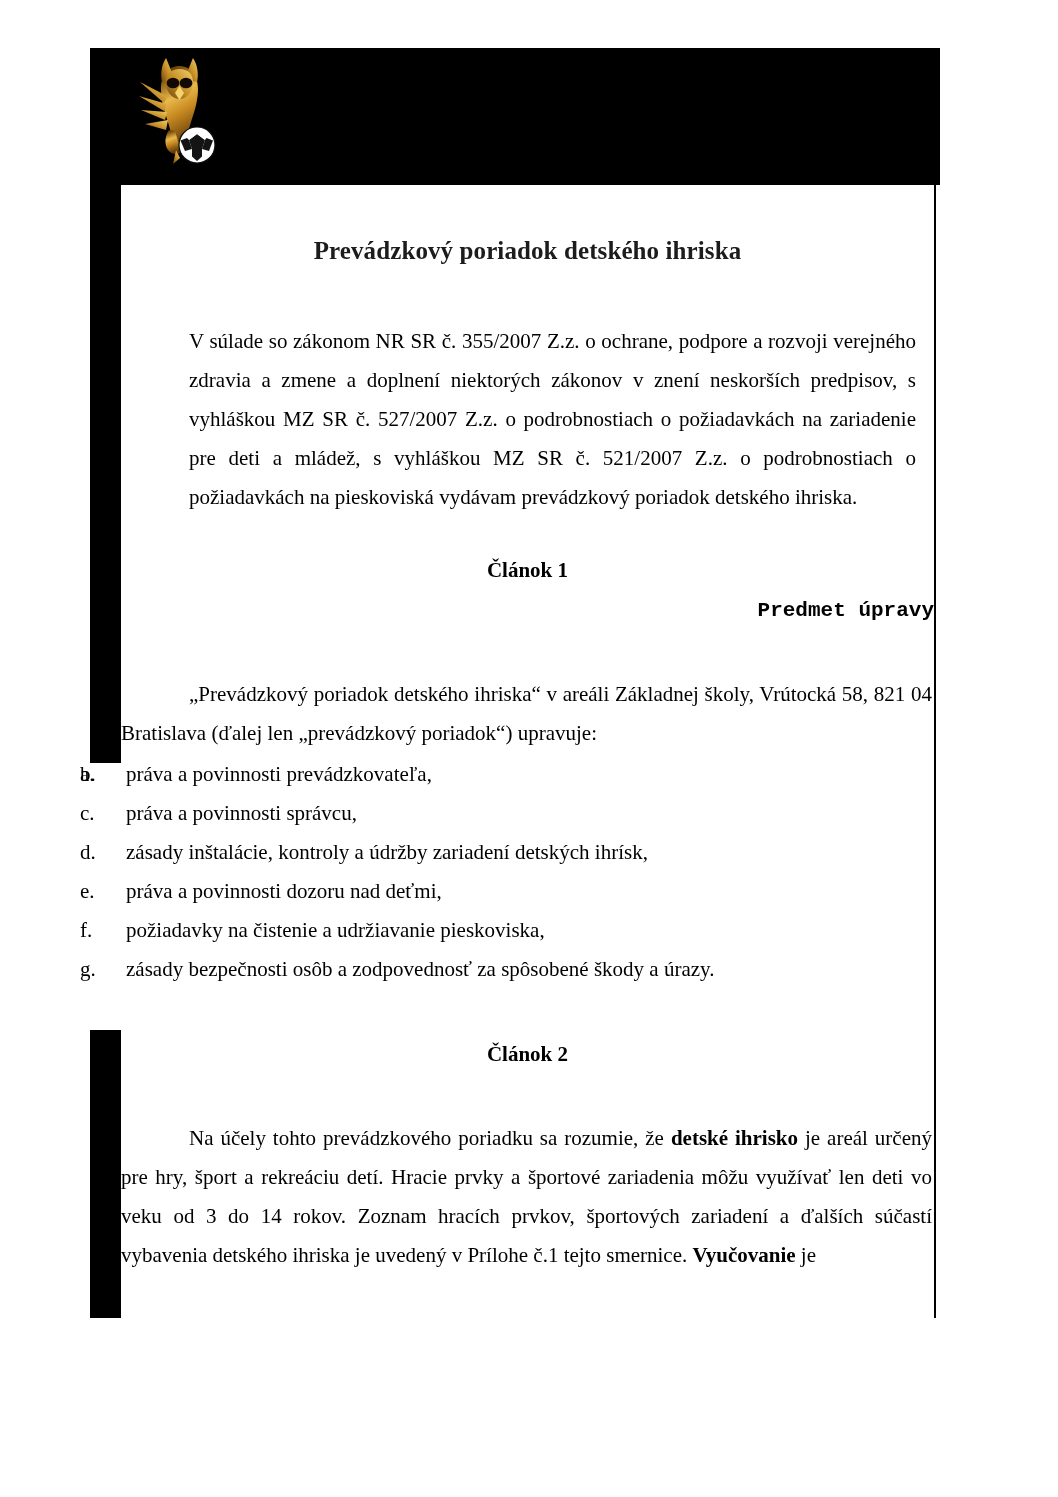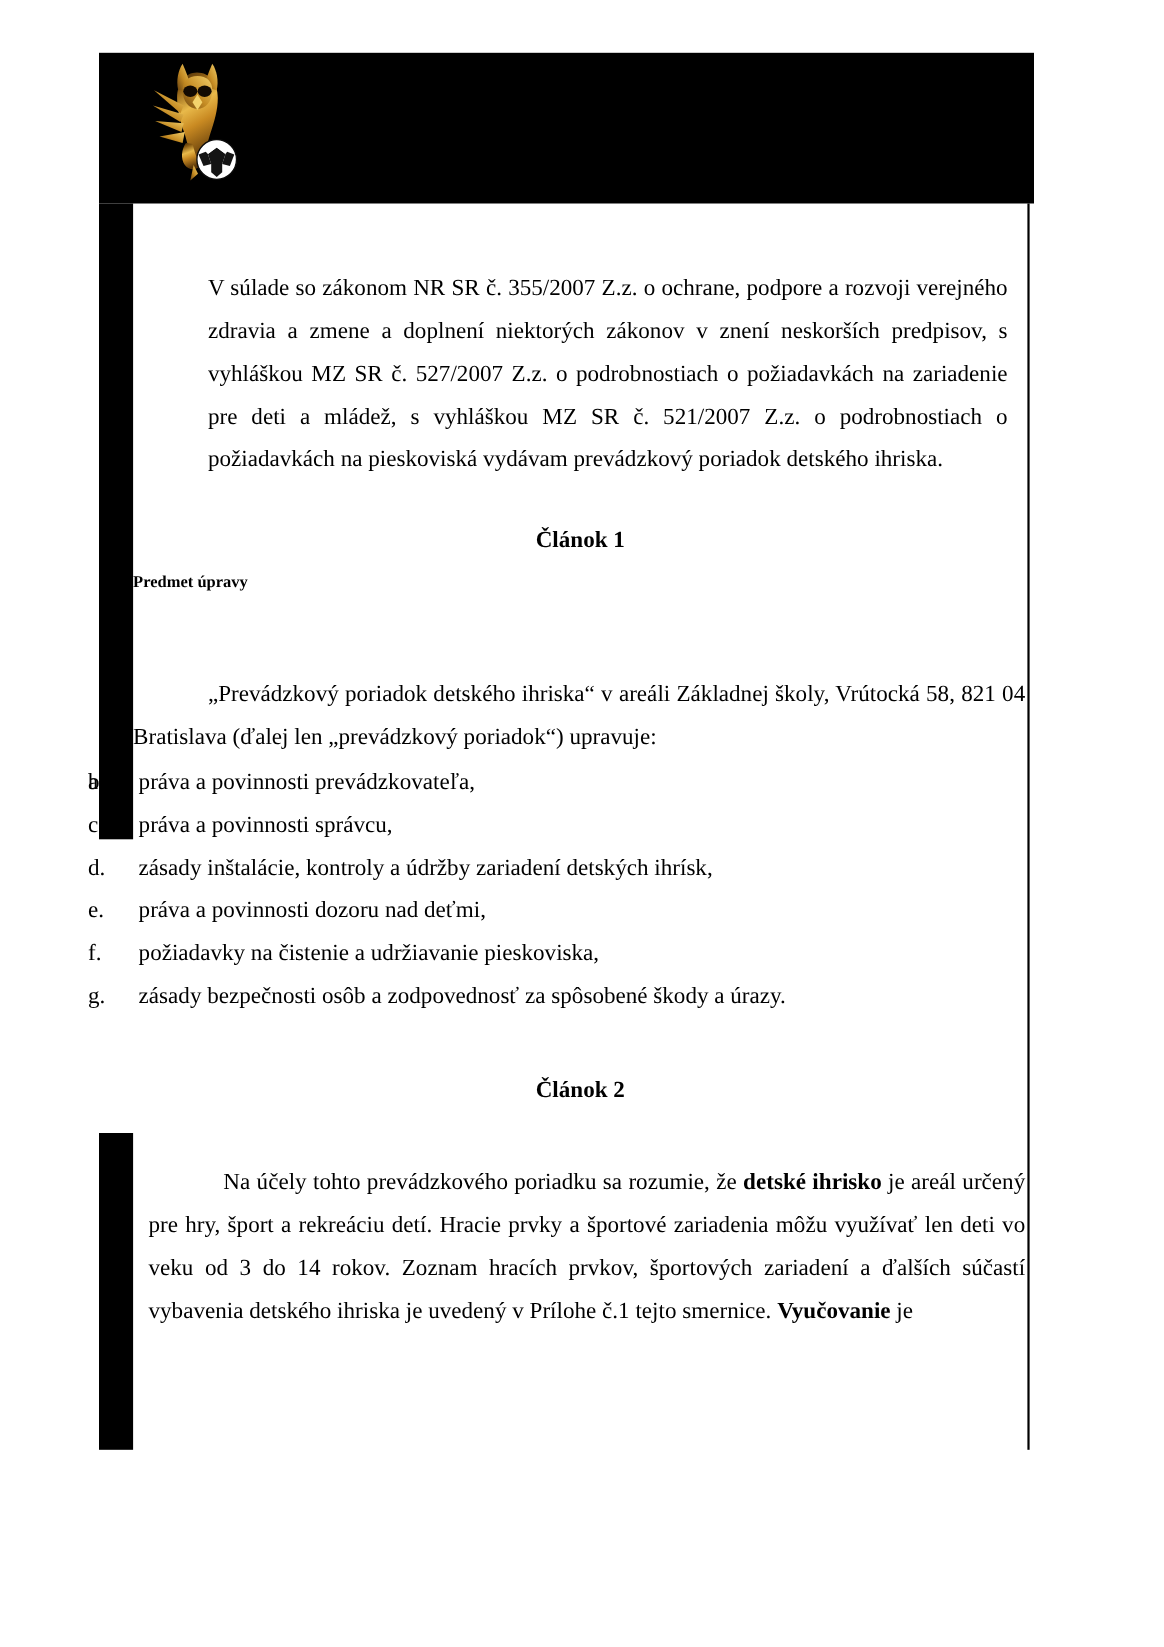--- a/index.html
+++ b/index.html
@@ -102,28 +102,29 @@
 
   .art-head {
     margin: 34px 0 0 0;
     text-align: center;
     font-size: 21px;
     font-weight: bold;
     line-height: 39px;
   }
   .art-sub {
     margin: 0;
-    text-align: left;
-    font-size: 15px;
+    text-align: right;
+    font-size: 21px;
     font-weight: bold;
     line-height: 41px;
+    font-family: Liberation Mono, monospace;
   }
 
   .block-scope {
-    margin: 60px 0 0 0;
+    margin: 44px 0 0 0;
     padding: 0 2px 0 0;
   }
   .block-scope .para { text-align: justify; }
   .block-scope .para.lead { text-indent: 68px; }
 
   
   ol.letters {
     list-style: none;
     margin: 2px 0 0 0;
     padding: 0;
@@ -143,21 +144,21 @@
     left: 0;
     top: 0;
     width: 34px;
     text-align: left;
     font-size: 21px;
   }
 
   .block-art2 { margin: 46px 0 0 0; }
 
   .block-defs {
-    margin: 45px 0 0 14px;
+    margin: 45px 0 0 0;
     padding: 0 2px 0 0;
   }
   .block-defs .para.lead { text-indent: 68px; }
   .b { font-weight: bold; }
 </style>
 </head>
 <body>
 
 <div id="page">
 
@@ -214,20 +215,21 @@
       </svg>
     </div>
   </div>
 
   <div class="left-rail rail-a"></div>
   <div class="left-rail rail-b"></div>
   <div class="right-rule"></div>
 
   <div class="doc">
 
+    <h1 class="title">Prevádzkový poriadok detského ihriska</h1>
 
     <div class="block-intro">
       <p class="para">V súlade so zákonom NR SR č. 355/2007 Z.z. o ochrane, podpore a rozvoji verejného zdravia a zmene a doplnení niektorých zákonov v znení neskorších predpisov, s vyhláškou MZ SR č. 527/2007 Z.z. o podrobnostiach o požiadavkách na zariadenie pre deti a mládež, s vyhláškou MZ SR č. 521/2007 Z.z. o podrobnostiach o požiadavkách na pieskoviská vydávam prevádzkový poriadok detského ihriska.</p>
     </div>
 
     <div>
       <p class="art-head">Článok 1</p>
       <p class="art-sub">Predmet úpravy</p>
     </div>
 

